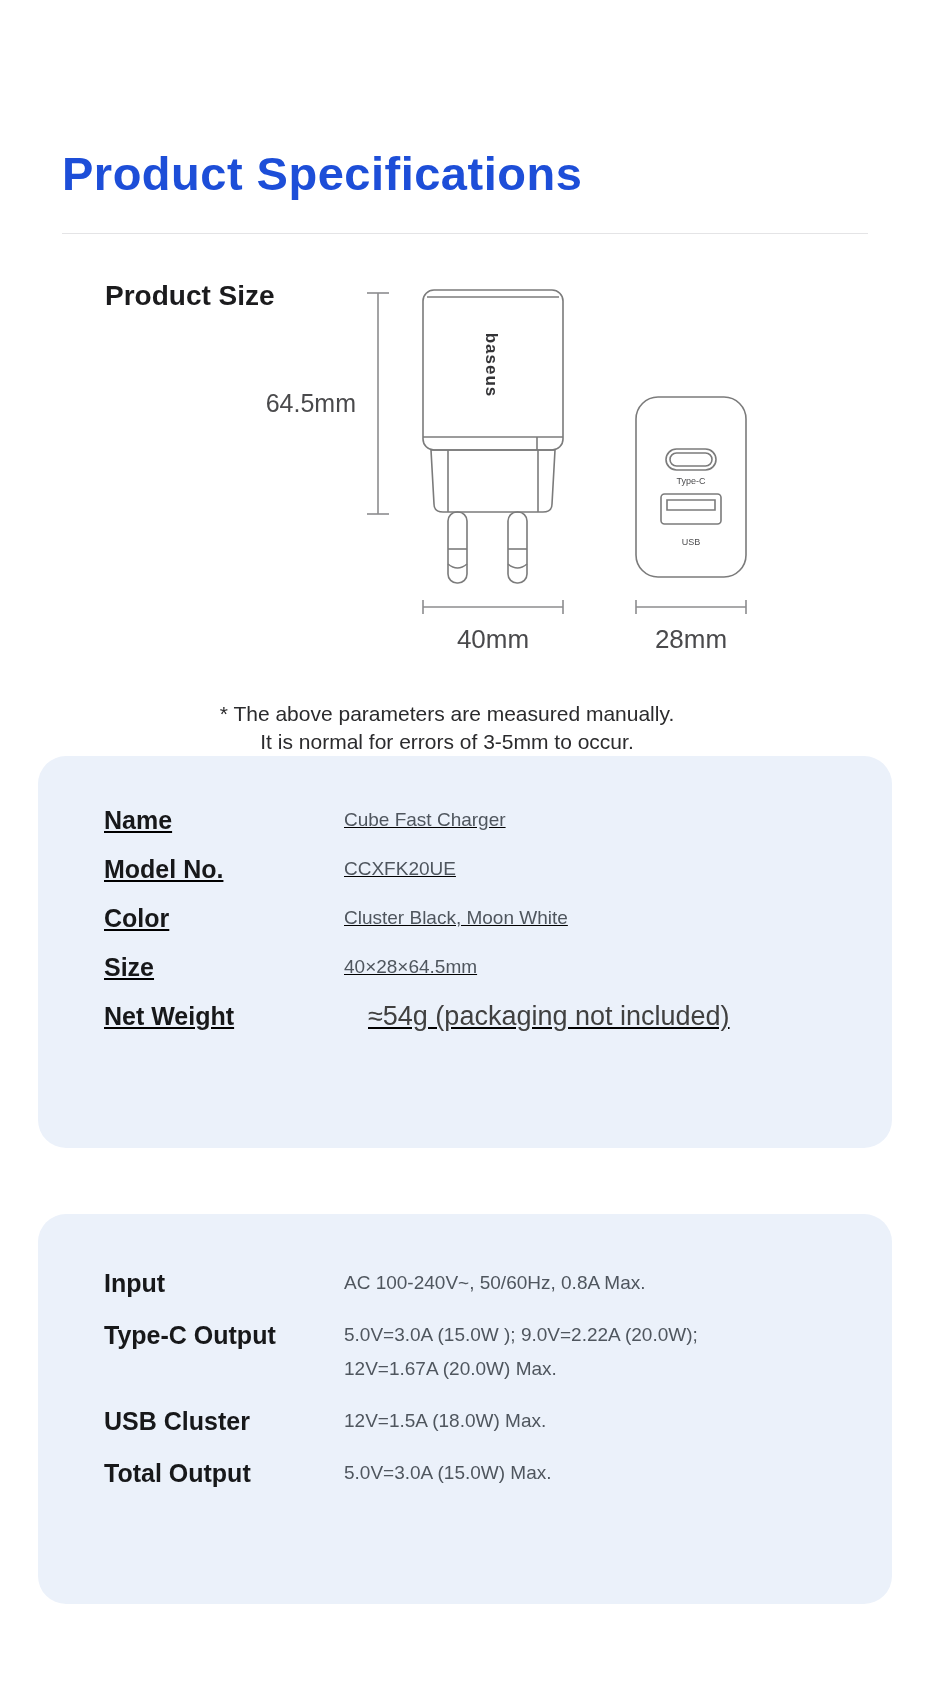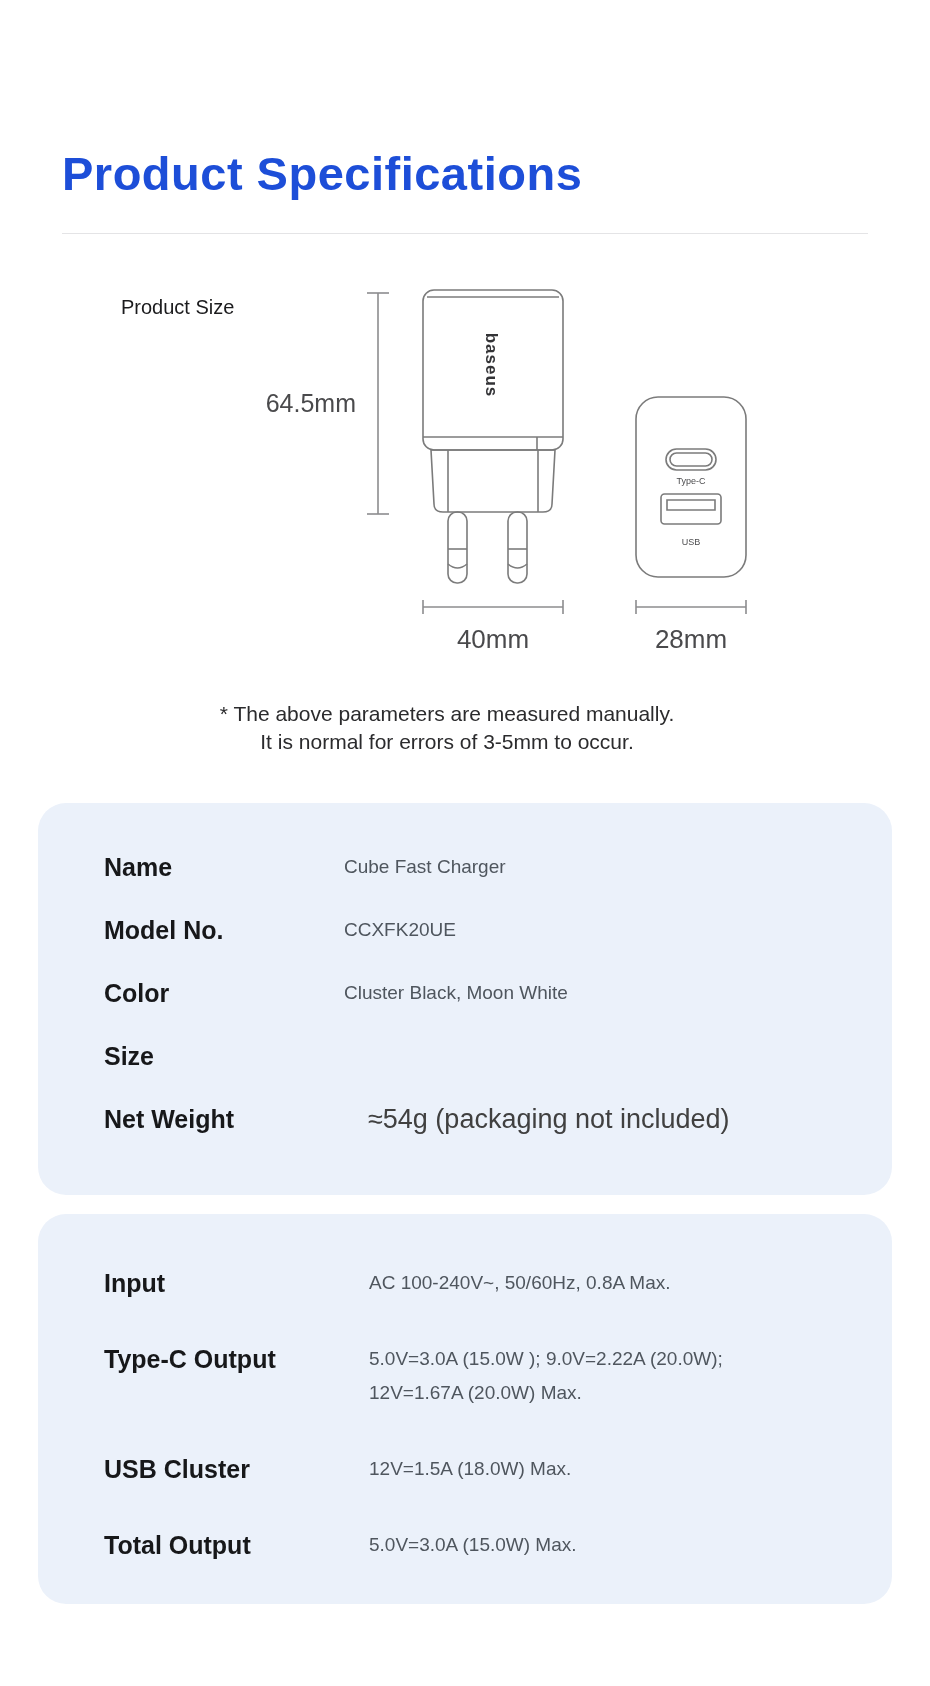--- a/index.html
+++ b/index.html
@@ -5,37 +5,37 @@
   html,body{margin:0;padding:0;background:#ffffff;}
   body{width:930px;height:1686px;overflow:hidden;
        font-family:"Liberation Sans","DejaVu Sans",sans-serif;}
   #page{position:relative;width:930px;height:1686px;background:#ffffff;}
 
   .page-title{position:absolute;top:146px;left:62px;margin:0;
       font-size:47px;font-weight:700;color:#1d4ed8;letter-spacing:.5px;}
   .rule{position:absolute;top:233px;left:62px;width:806px;height:1px;background:#e4e4e6;}
 
   .diagram{position:absolute;top:250px;left:0;width:930px;height:430px;}
-  .section-heading{position:absolute;top:30px;left:105px;margin:16px;
-      font-size:20px;font-weight:400;color:#1b1b1d;}
+  .section-heading{position:absolute;top:30px;left:105px;margin:0;
+      font-size:28px;font-weight:700;color:#1b1b1d;}
   .diagram svg{position:absolute;top:0;left:0;}
 
   .note{position:absolute;top:700px;left:0;width:816px;text-align:center;
       padding-left:78px;box-sizing:border-box;
       font-size:21px;line-height:28px;color:#2b2b2d;}
 
   .card{position:absolute;left:38px;width:854px;background:#ebf1fa;
       border-radius:28px;box-sizing:border-box;display:flex;flex-direction:column;}
-  .card.info{top:803px;height:392px;padding:48px 40px 0 66px;gap:31px;}
-  .card.power{top:1214px;height:390px;padding:52px 40px 0 66px;gap:42px;}
+  .card.info{top:756px;height:392px;padding:48px 40px 0 66px;gap:17px;text-decoration:underline;}
+  .card.power{top:1214px;height:390px;padding:52px 40px 0 66px;gap:18px;}
   .row{display:grid;grid-template-columns:240px 1fr;align-items:start;}
   .row .label{font-size:25px;font-weight:700;color:#17181a;line-height:32px;}
   .card.power .row .label{line-height:34px;}
   .row .value{font-size:19px;color:#4f565e;line-height:32px;}
-  .card.power .row .value{line-height:34px;margin-left:25px;}
+  .card.power .row .value{line-height:34px;}
   .row .value.big{font-size:27px;color:#404040;margin-left:24px;}
 
   svg *{vector-effect:non-scaling-stroke;}
 </style>
 </head>
 <body>
 
 <div id="page">
 
   <h1 class="page-title">Product Specifications</h1>
@@ -108,20 +108,21 @@
     <div class="row">
       <div class="label">Model No.</div>
       <div class="value">CCXFK20UE</div>
     </div>
     <div class="row">
       <div class="label">Color</div>
       <div class="value">Cluster Black, Moon White</div>
     </div>
     <div class="row">
       <div class="label">Size</div>
+      <div class="value">40×28×64.5mm</div>
     </div>
     <div class="row">
       <div class="label">Net Weight</div>
       <div class="value big">≈54g (packaging not included)</div>
     </div>
   </section>
 
   <section class="card power">
     <div class="row">
       <div class="label">Input</div>

